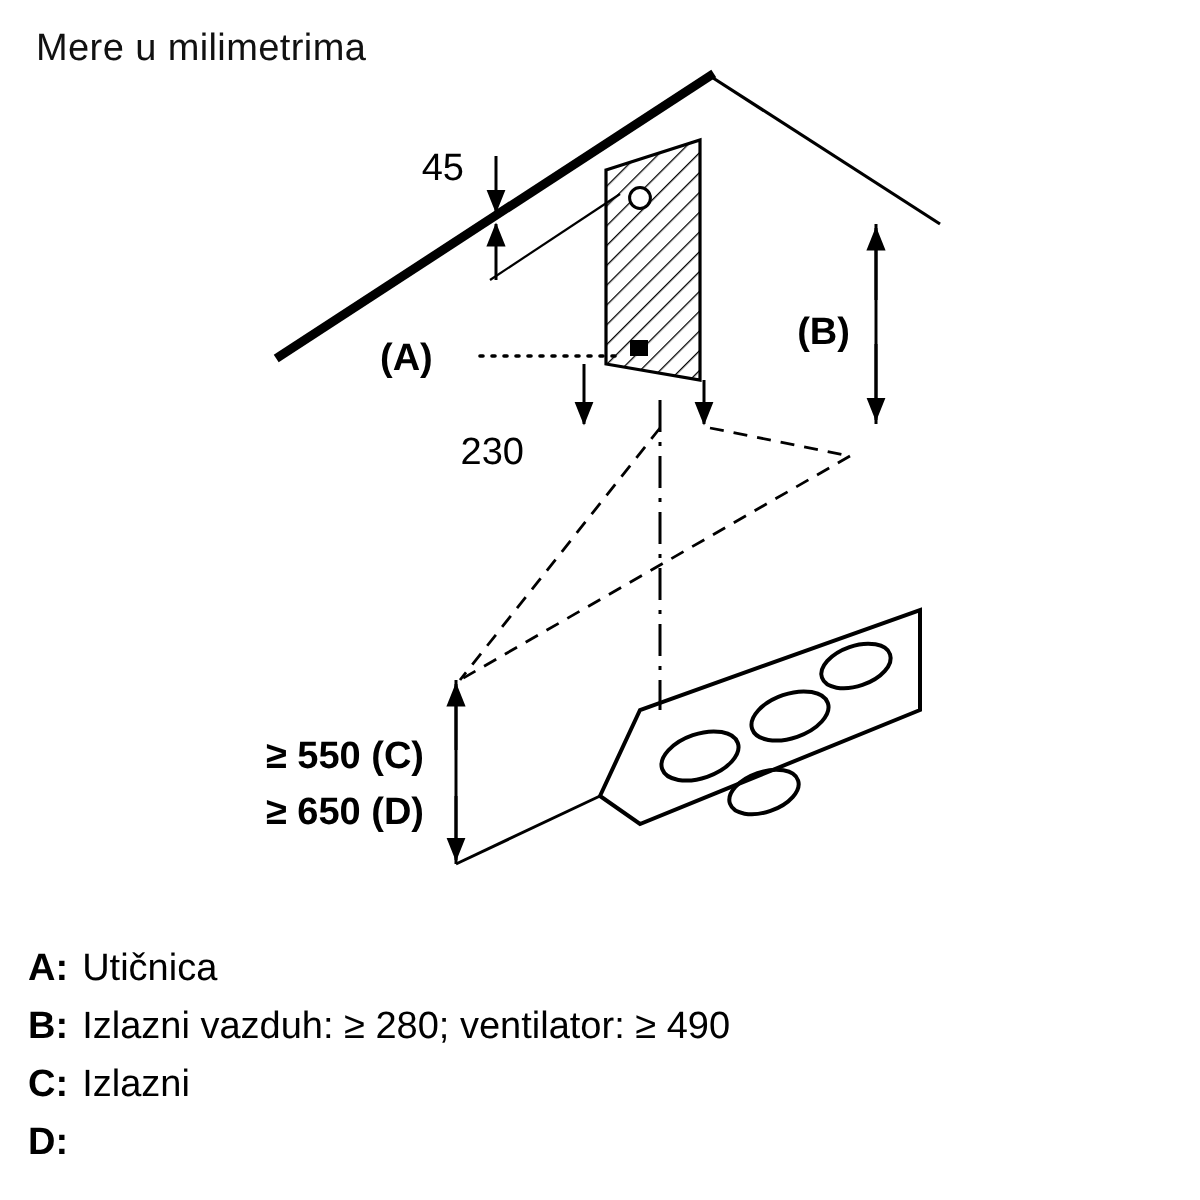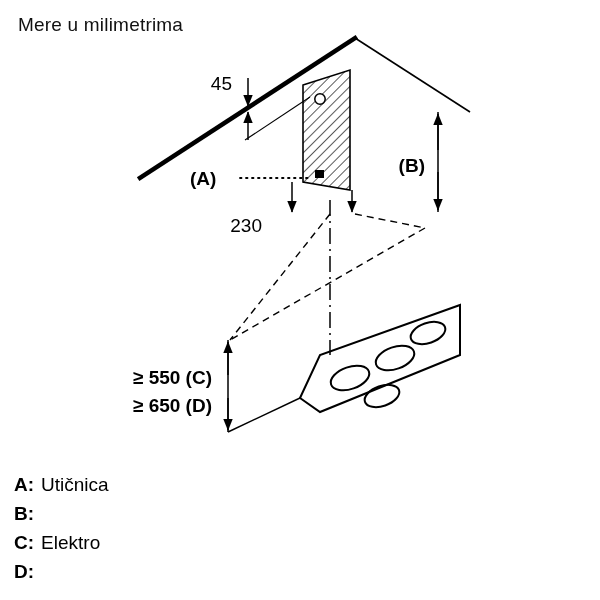--- a/index.html
+++ b/index.html
@@ -138,23 +138,24 @@
     </g>
   </svg>
 
   <div class="legend">
     <div class="legend-row">
       <span class="legend-key">A:</span>
       <span class="legend-text">Utičnica</span>
     </div>
     <div class="legend-row">
       <span class="legend-key">B:</span>
+      <span class="legend-text">Izlazni vazduh: ≥ 280; ventilator: ≥ 490</span>
     </div>
     <div class="legend-row">
       <span class="legend-key">C:</span>
-      <span class="legend-text">Elektro</span>
+      <span class="legend-text">Izlazni</span>
     </div>
     <div class="legend-row">
       <span class="legend-key">D:</span>
     </div>
   </div>
 
 </div>
 
 </body></html>

